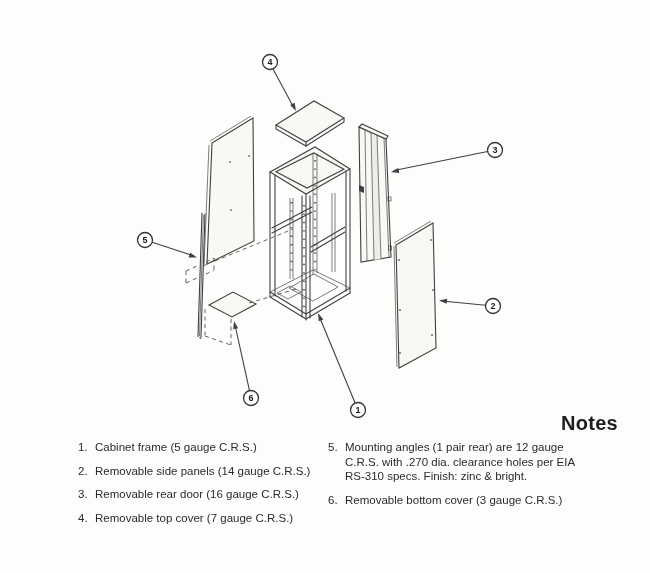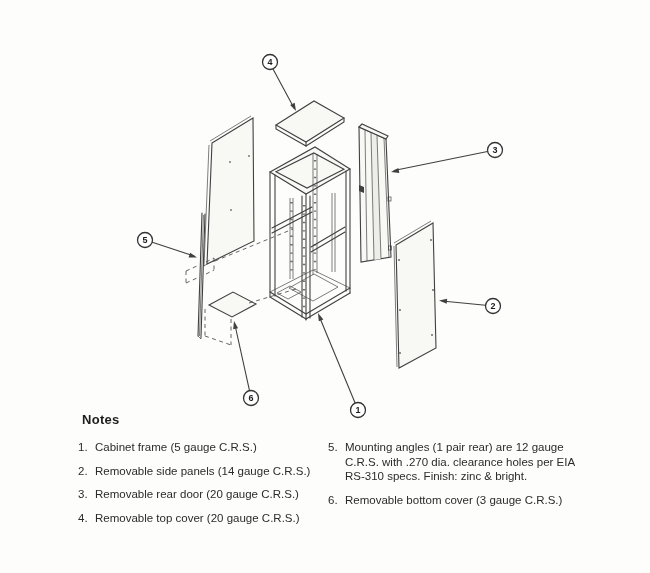--- a/index.html
+++ b/index.html
@@ -21,21 +21,21 @@
   svg .fillp{fill:var(--panel);stroke:var(--line);stroke-width:1.1;}
   svg .dash{stroke:var(--line);stroke-width:.9;fill:none;stroke-dasharray:4 3.5;opacity:.9;}
   svg .holes{stroke:var(--line);stroke-width:2.4;stroke-dasharray:1.4 7;opacity:.75;}
   svg .callout-circle{fill:#fff;stroke:#333;stroke-width:1.3;}
   svg .callout-num{font-family:"Liberation Sans",sans-serif;font-size:9px;font-weight:bold;fill:#1c1c1c;}
   svg .arrow{fill:var(--line);stroke:none;}
   svg .dot{fill:#6d6d6d;stroke:none;}
 
   .notes{position:absolute;left:78px;top:412px;width:540px;}
   .notes h2{
-    margin:0 0 12px 4px;font-size:13px;font-weight:bold;color:#1e1e1e;letter-spacing:.3px;
+    margin:0 0 12px 12px;font-size:20px;font-weight:bold;color:#1e1e1e;letter-spacing:.3px;text-align:right;
   }
   .note-col{position:absolute;display:flex;flex-direction:column;gap:9px;}
   .note-col.left{left:0;top:28px;width:245px;}
   .note-col.right{left:250px;top:28px;width:268px;}
   .note-item{display:grid;grid-template-columns:17px 1fr;font-size:11.5px;line-height:1.28;color:var(--text);}
   .note-num{text-align:left;}
 </style>
 </head>
 <body>
 
@@ -199,25 +199,25 @@
       <div class="note-item">
         <span class="note-num">1.</span>
         <span class="note-text">Cabinet frame (5 gauge C.R.S.)</span>
       </div>
       <div class="note-item">
         <span class="note-num">2.</span>
         <span class="note-text">Removable side panels (14 gauge C.R.S.)</span>
       </div>
       <div class="note-item">
         <span class="note-num">3.</span>
-        <span class="note-text">Removable rear door (20 gauge C.R.S.)</span>
+        <span class="note-text">Removable rear door (16 gauge C.R.S.)</span>
       </div>
       <div class="note-item">
         <span class="note-num">4.</span>
-        <span class="note-text">Removable top cover (20 gauge C.R.S.)</span>
+        <span class="note-text">Removable top cover (7 gauge C.R.S.)</span>
       </div>
     </div>
 
     <div class="note-col right">
       <div class="note-item">
         <span class="note-num">5.</span>
         <span class="note-text">Mounting angles (1 pair rear) are 12 gauge C.R.S. with .270 dia. clearance holes per EIA RS-310 specs. Finish: zinc &amp; bright.</span>
       </div>
       <div class="note-item">
         <span class="note-num">6.</span>

